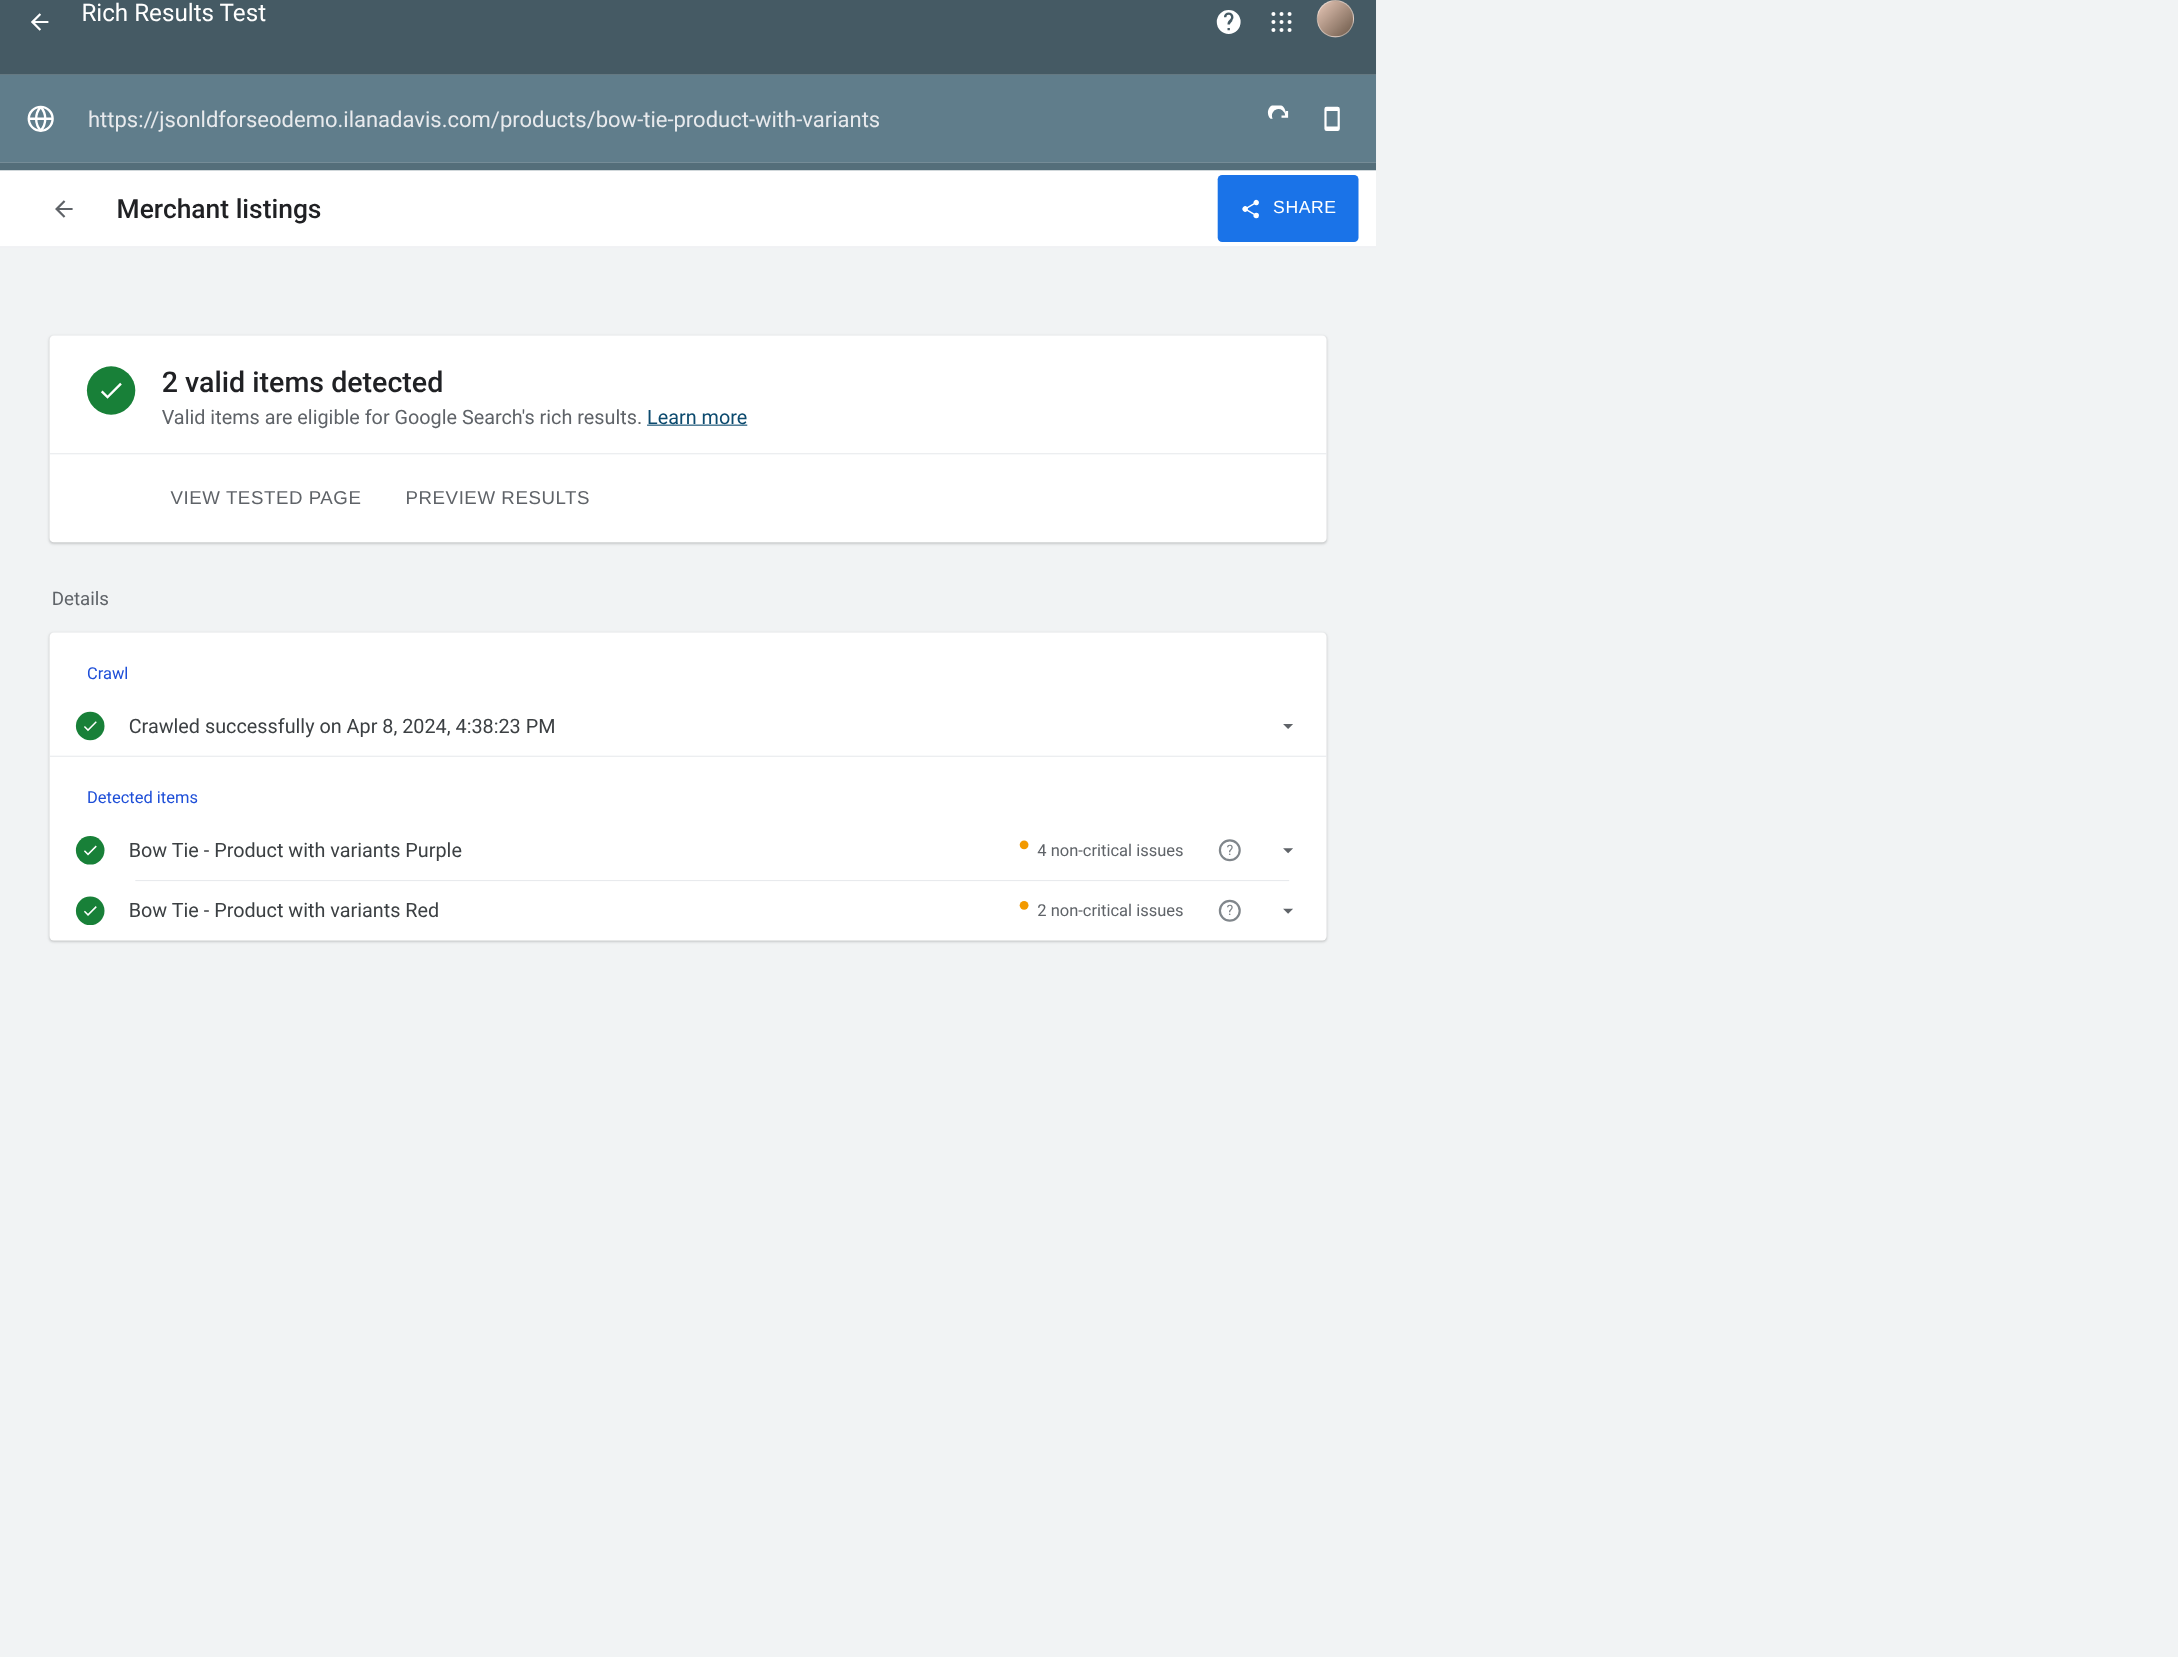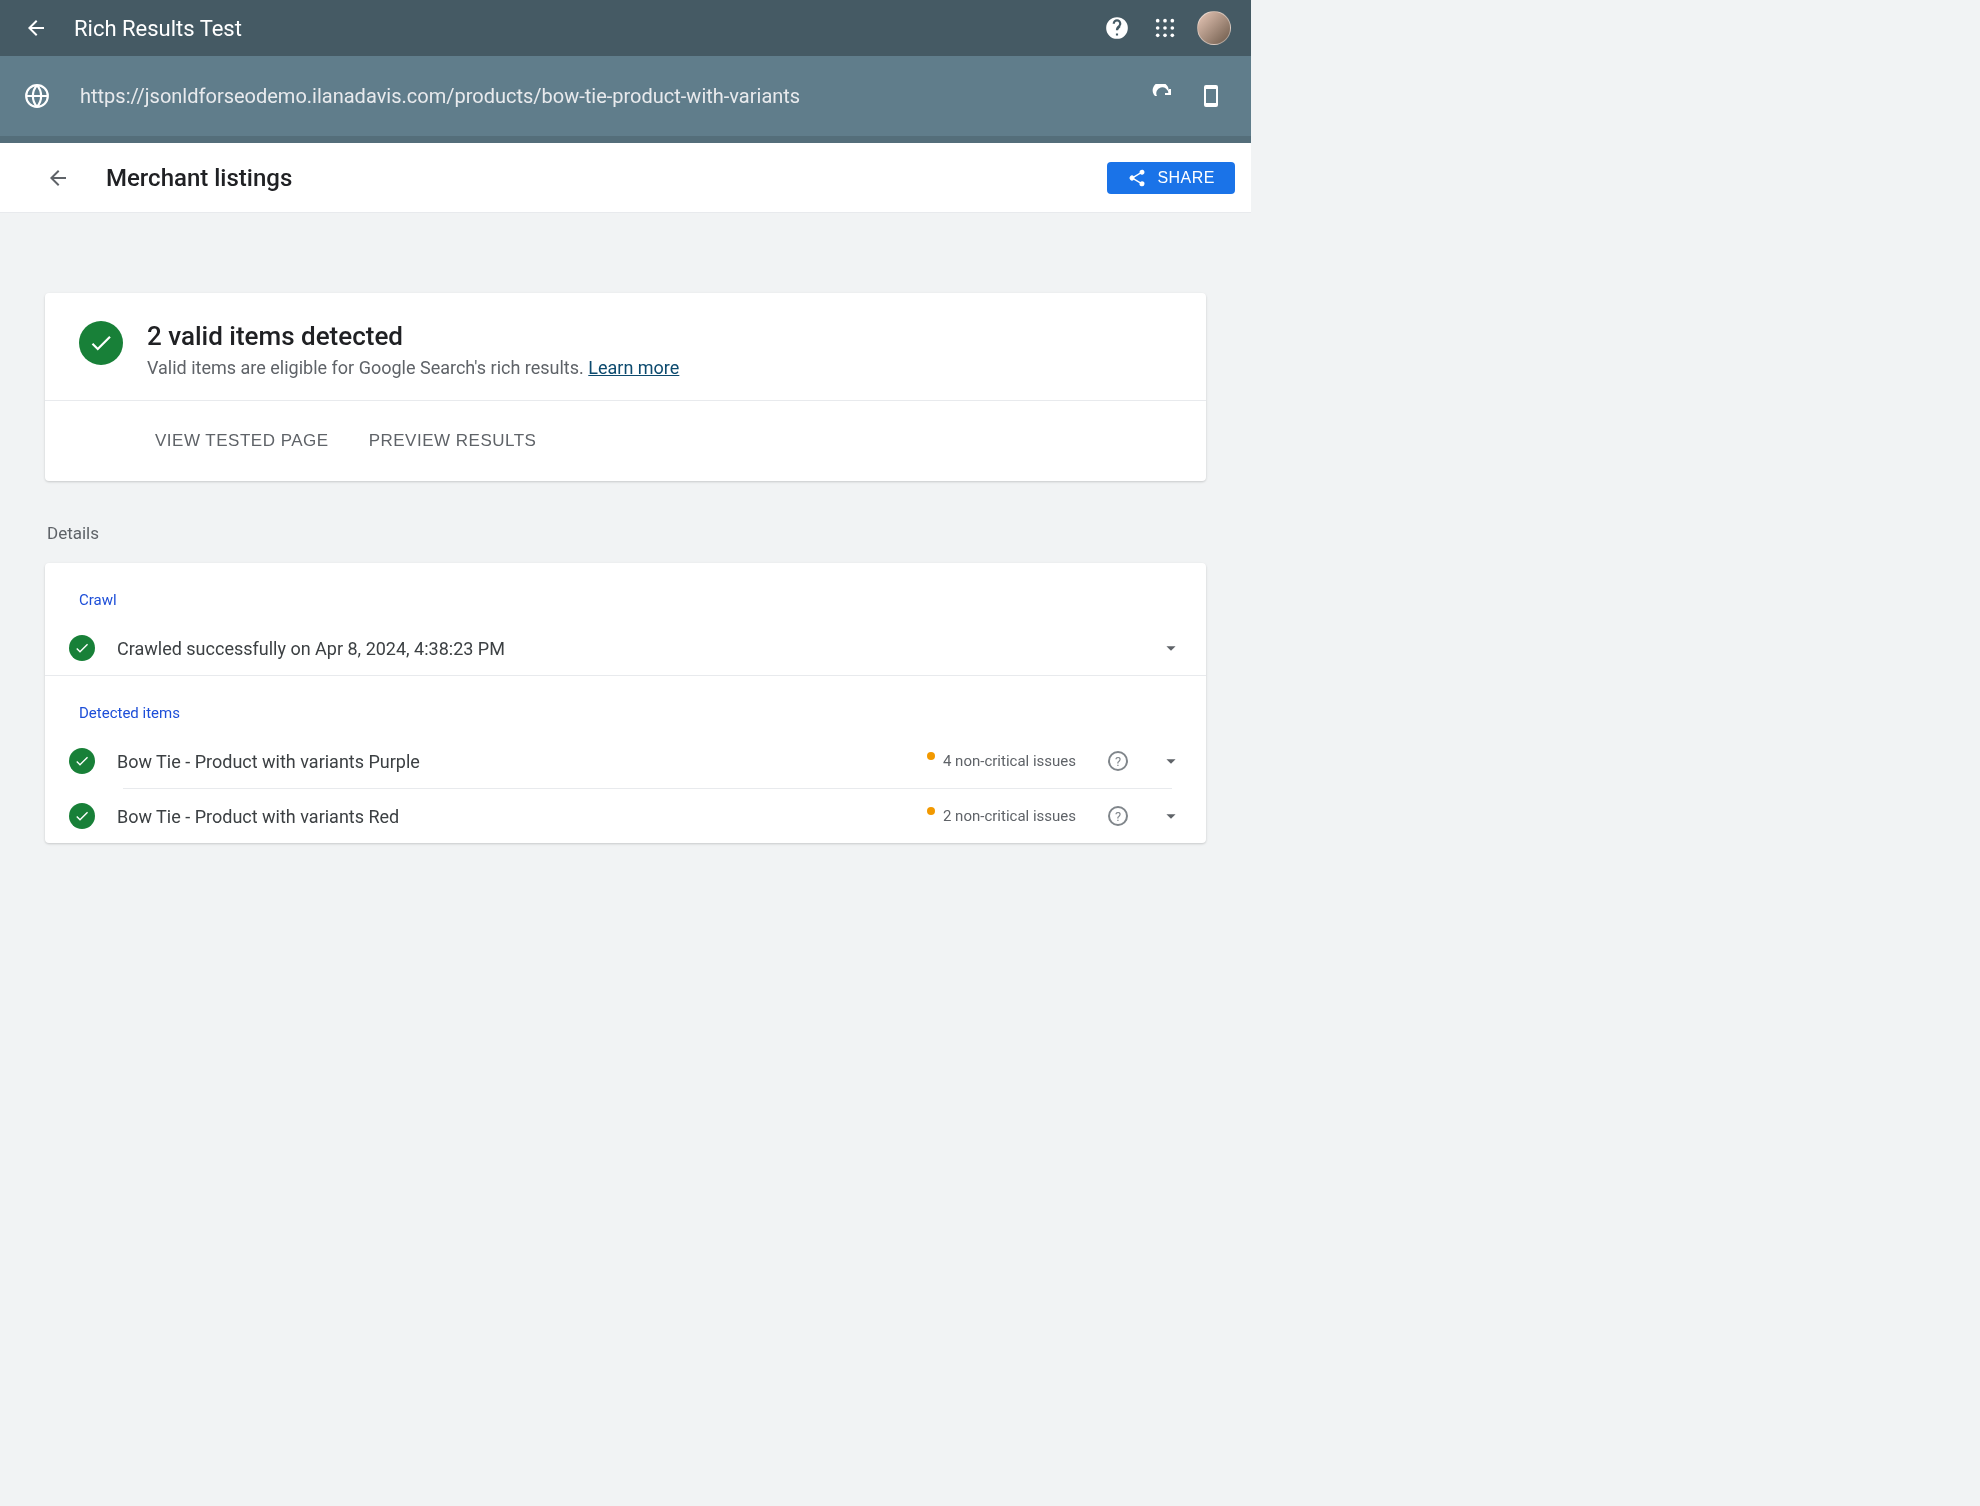--- a/index.html
+++ b/index.html
@@ -4,23 +4,22 @@
 <style>
   * { box-sizing: border-box; margin: 0; padding: 0; }
   body {
     font-family: Roboto, Arial, sans-serif;
     background: #f1f3f4;
     color: #202124;
     width: 1251px;
   }
   .top-bar {
     background: #455a64;
-    height: 56px;
+    height: 68px;
     display: flex;
-    align-items: center;
     padding: 0 20px 0 16px;
     color: #fff;
   }
   .top-bar .back-arrow {
     width: 40px; height: 40px;
     display: flex; align-items: center; justify-content: center;
     cursor: pointer;
     border-radius: 50%;
   }
   .top-bar .title {
@@ -92,21 +91,21 @@
     font-size: 24px;
     font-weight: 500;
     margin-left: 28px;
     color: #202124;
   }
   .sub-header .spacer { flex:1; }
   .share-btn {
     background: #1a73e8;
     color: #fff;
     border: none;
-    height: 32px;
+    height: 61px;
     padding: 0 20px;
     border-radius: 4px;
     font-size: 16px;
     font-weight: 500;
     letter-spacing: 0.5px;
     display:flex;
     align-items:center;
     gap: 10px;
     cursor:pointer;
   }

